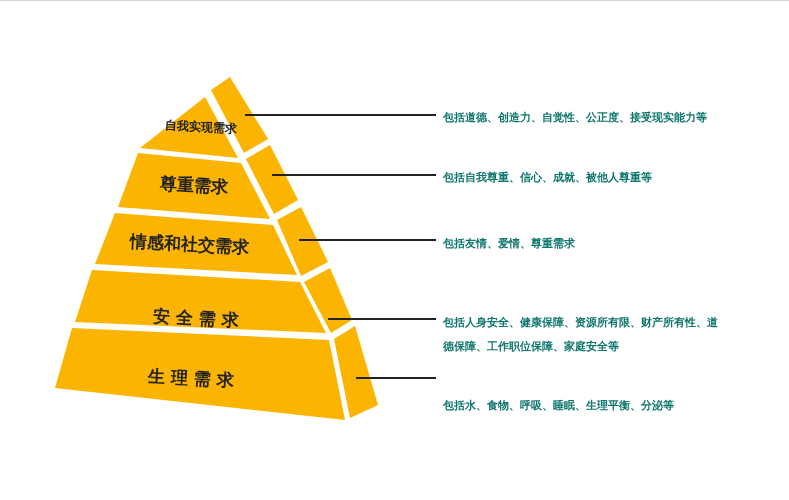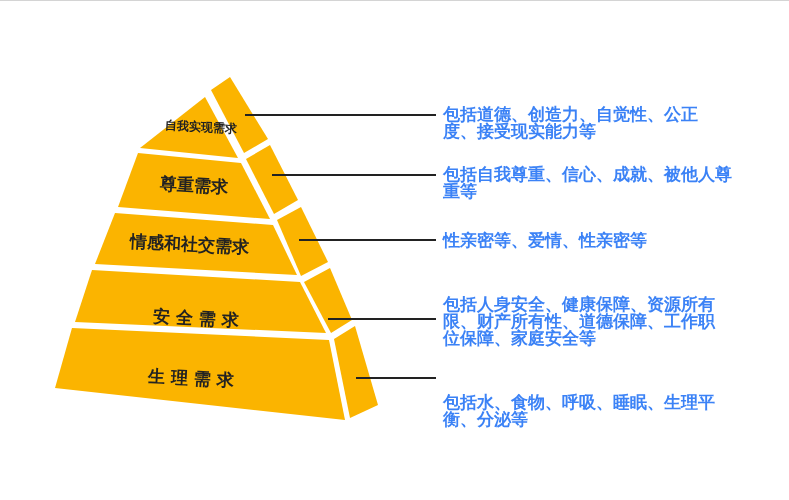--- a/index.html
+++ b/index.html
@@ -1,21 +1,21 @@
 <!DOCTYPE html>
 <html><head>
 <meta charset="utf-8">
 <style>
   html, body { margin:0; padding:0; }
   body { width:789px; height:500px; background:#ffffff; position:relative; overflow:hidden;
          font-family:"DejaVu Sans", sans-serif; }
   .topline { position:absolute; left:0; top:0; width:789px; height:1px; background:#d4d4d4; }
   svg.pyr { position:absolute; left:0; top:0; }
   .lvl { position:absolute; color:#222; font-weight:bold; white-space:nowrap; }
-  .desc { position:absolute; left:443px; color:#3b82f6; font-size:17px; font-weight:bold; line-height:17px; }
+  .desc { position:absolute; left:443px; color:#0f766e; font-size:11px; font-weight:bold; line-height:24px; }
 </style>
 </head>
 <body>
 
 <div class="topline"></div>
 
 <svg class="pyr" width="789" height="500">
 
   <polygon fill="#FBB400" points="205,97 238,158 140,148"></polygon>
   <polygon fill="#FBB400" points="138,153 241,163 270,219 118,207"></polygon>
@@ -37,15 +37,15 @@
 </svg>
 
 <div class="lvl" style="left:165px; top:119px; font-size:12px; transform:rotate(3deg);">自我实现需求</div>
 <div class="lvl" style="left:160px; top:174px; font-size:17px; transform:rotate(3deg);">尊重需求</div>
 <div class="lvl" style="left:130px; top:233px; font-size:17px; transform:rotate(3deg);">情感和社交需求</div>
 <div class="lvl" style="left:153px; top:307px; font-size:17px; transform:rotate(3deg);">安 全 需 求</div>
 <div class="lvl" style="left:148px; top:367px; font-size:17px; transform:rotate(3deg);">生 理 需 求</div>
 
 <div class="desc" style="top:106px; width:280px;">包括道德、创造力、自觉性、公正度、接受现实能力等</div>
 <div class="desc" style="top:166px; width:300px;">包括自我尊重、信心、成就、被他人尊重等</div>
-<div class="desc" style="top:232px; width:300px;">性亲密等、爱情、性亲密等</div>
-<div class="desc" style="top:296px; width:280px;">包括人身安全、健康保障、资源所有限、财产所有性、道德保障、工作职位保障、家庭安全等</div>
+<div class="desc" style="top:232px; width:300px;">包括友情、爱情、尊重需求</div>
+<div class="desc" style="top:311px; width:280px;">包括人身安全、健康保障、资源所有限、财产所有性、道德保障、工作职位保障、家庭安全等</div>
 <div class="desc" style="top:370px; width:300px;margin-top:24px;">包括水、食物、呼吸、睡眠、生理平衡、分泌等</div>
 
 </body></html>

